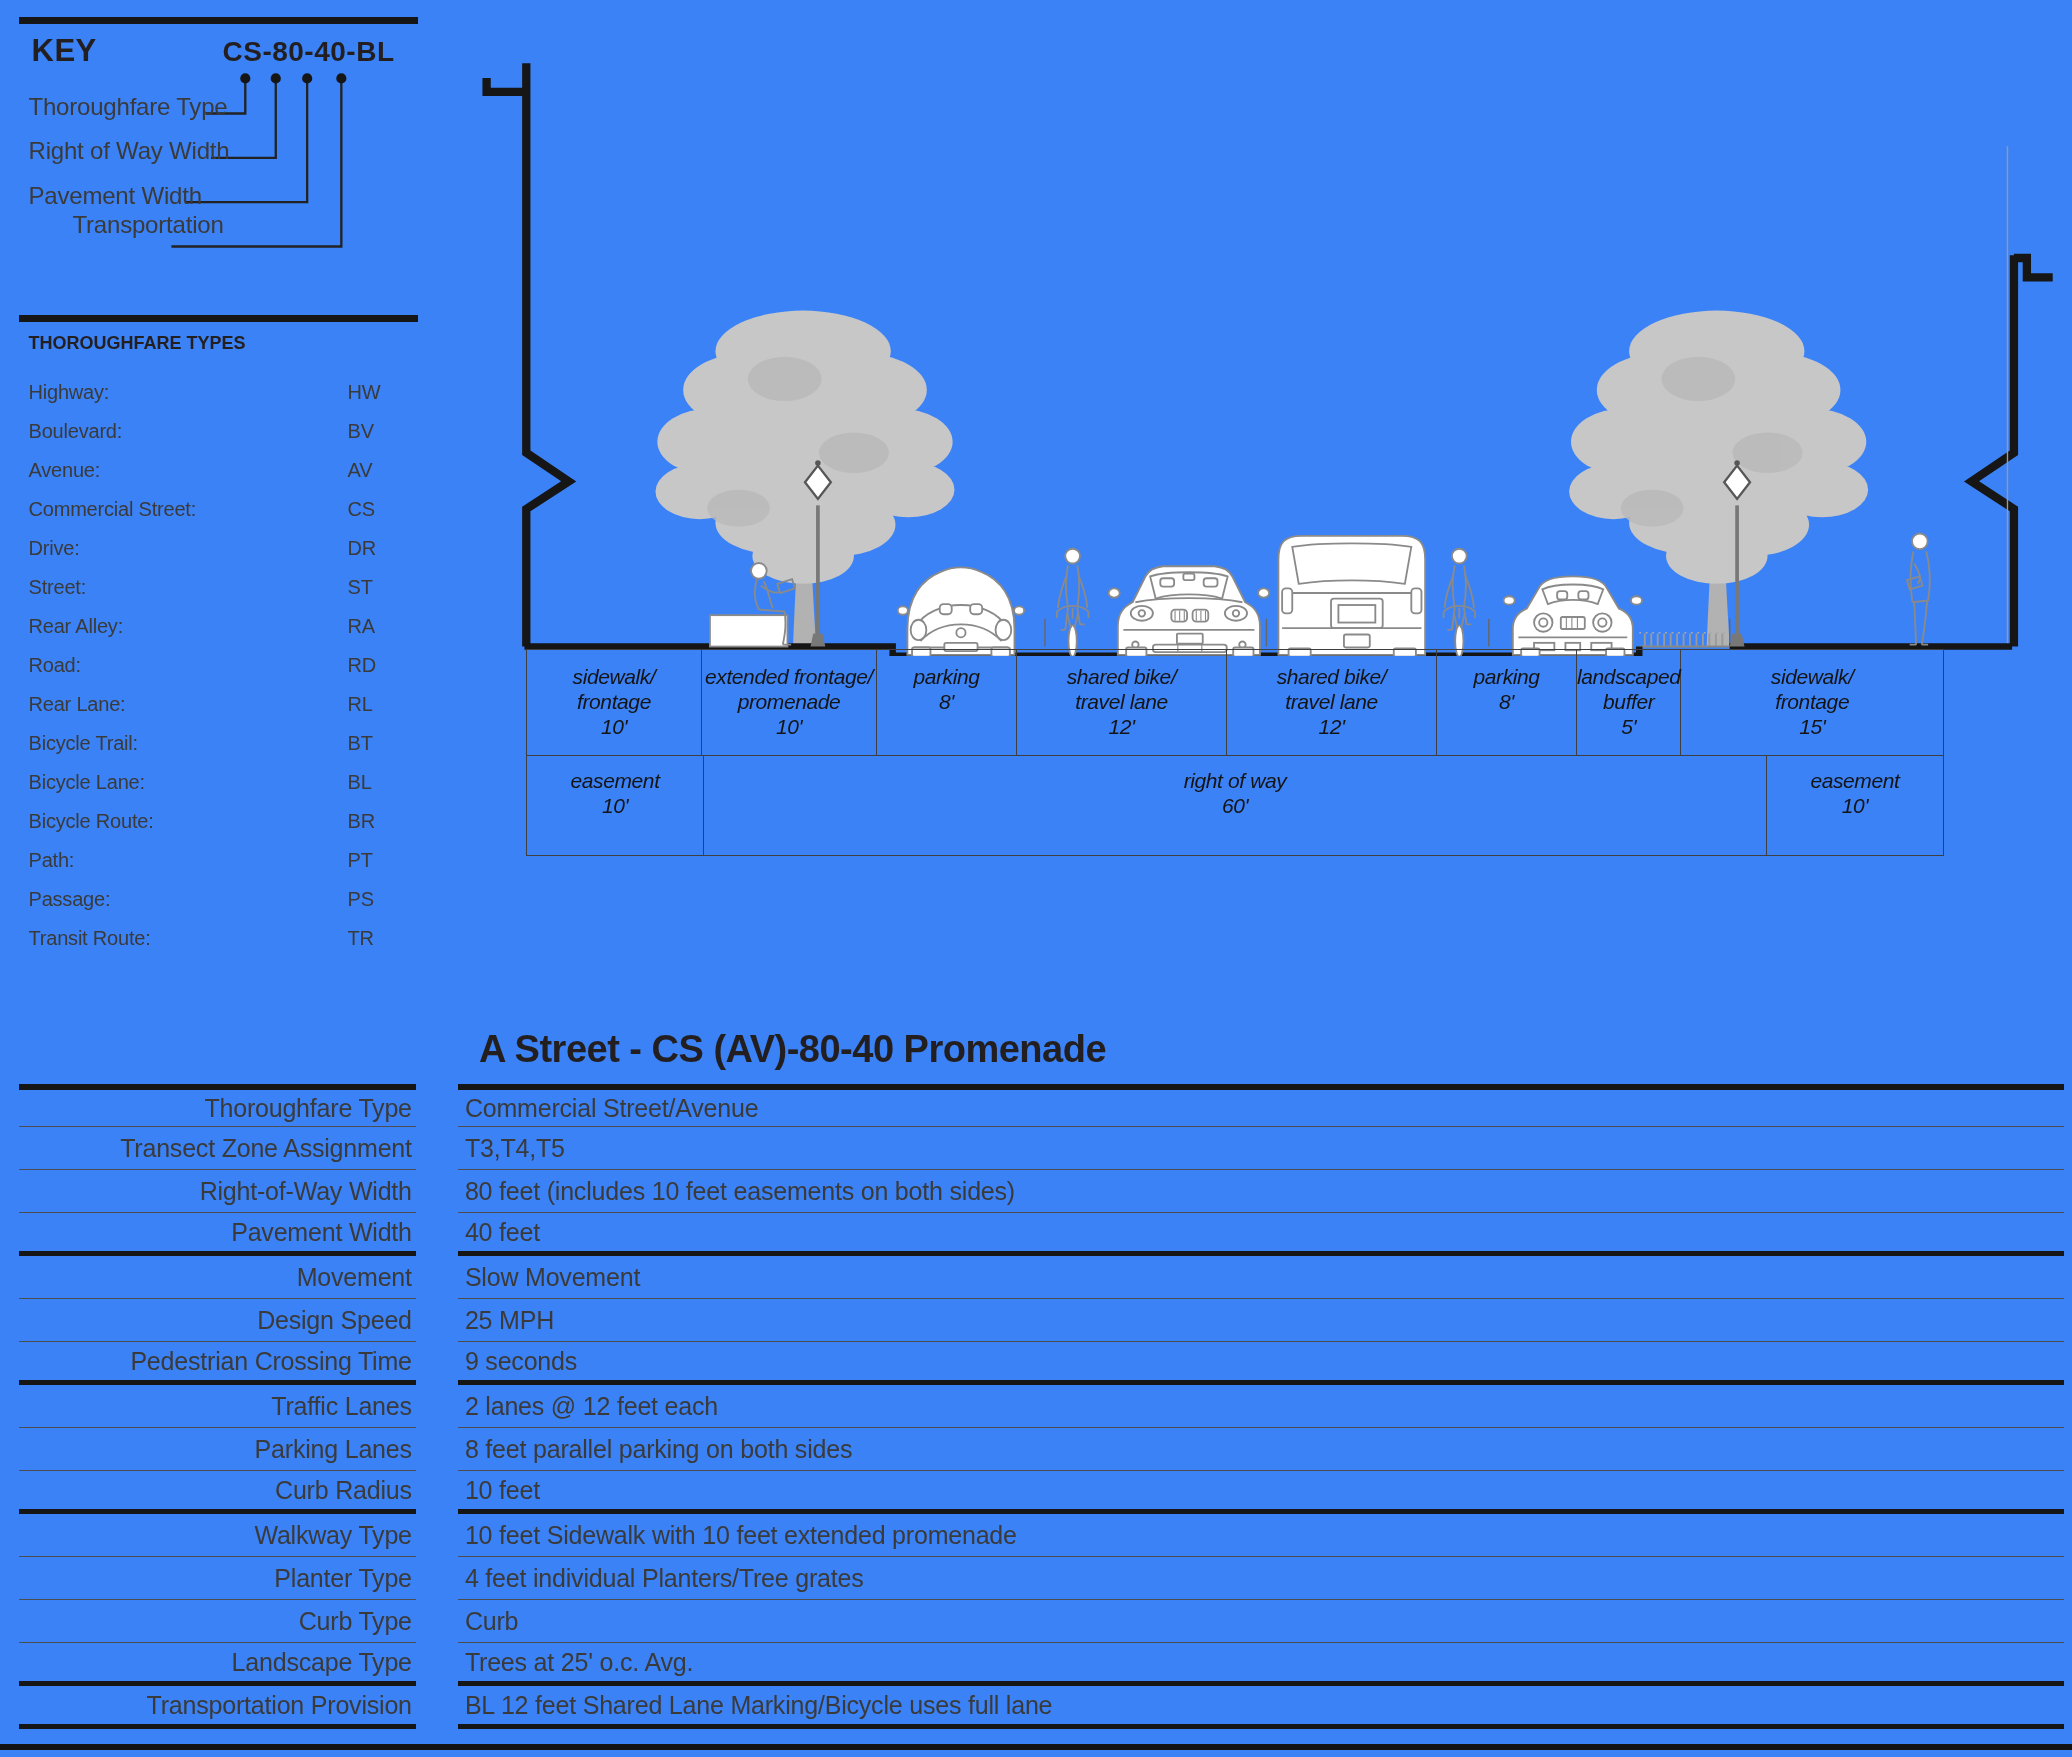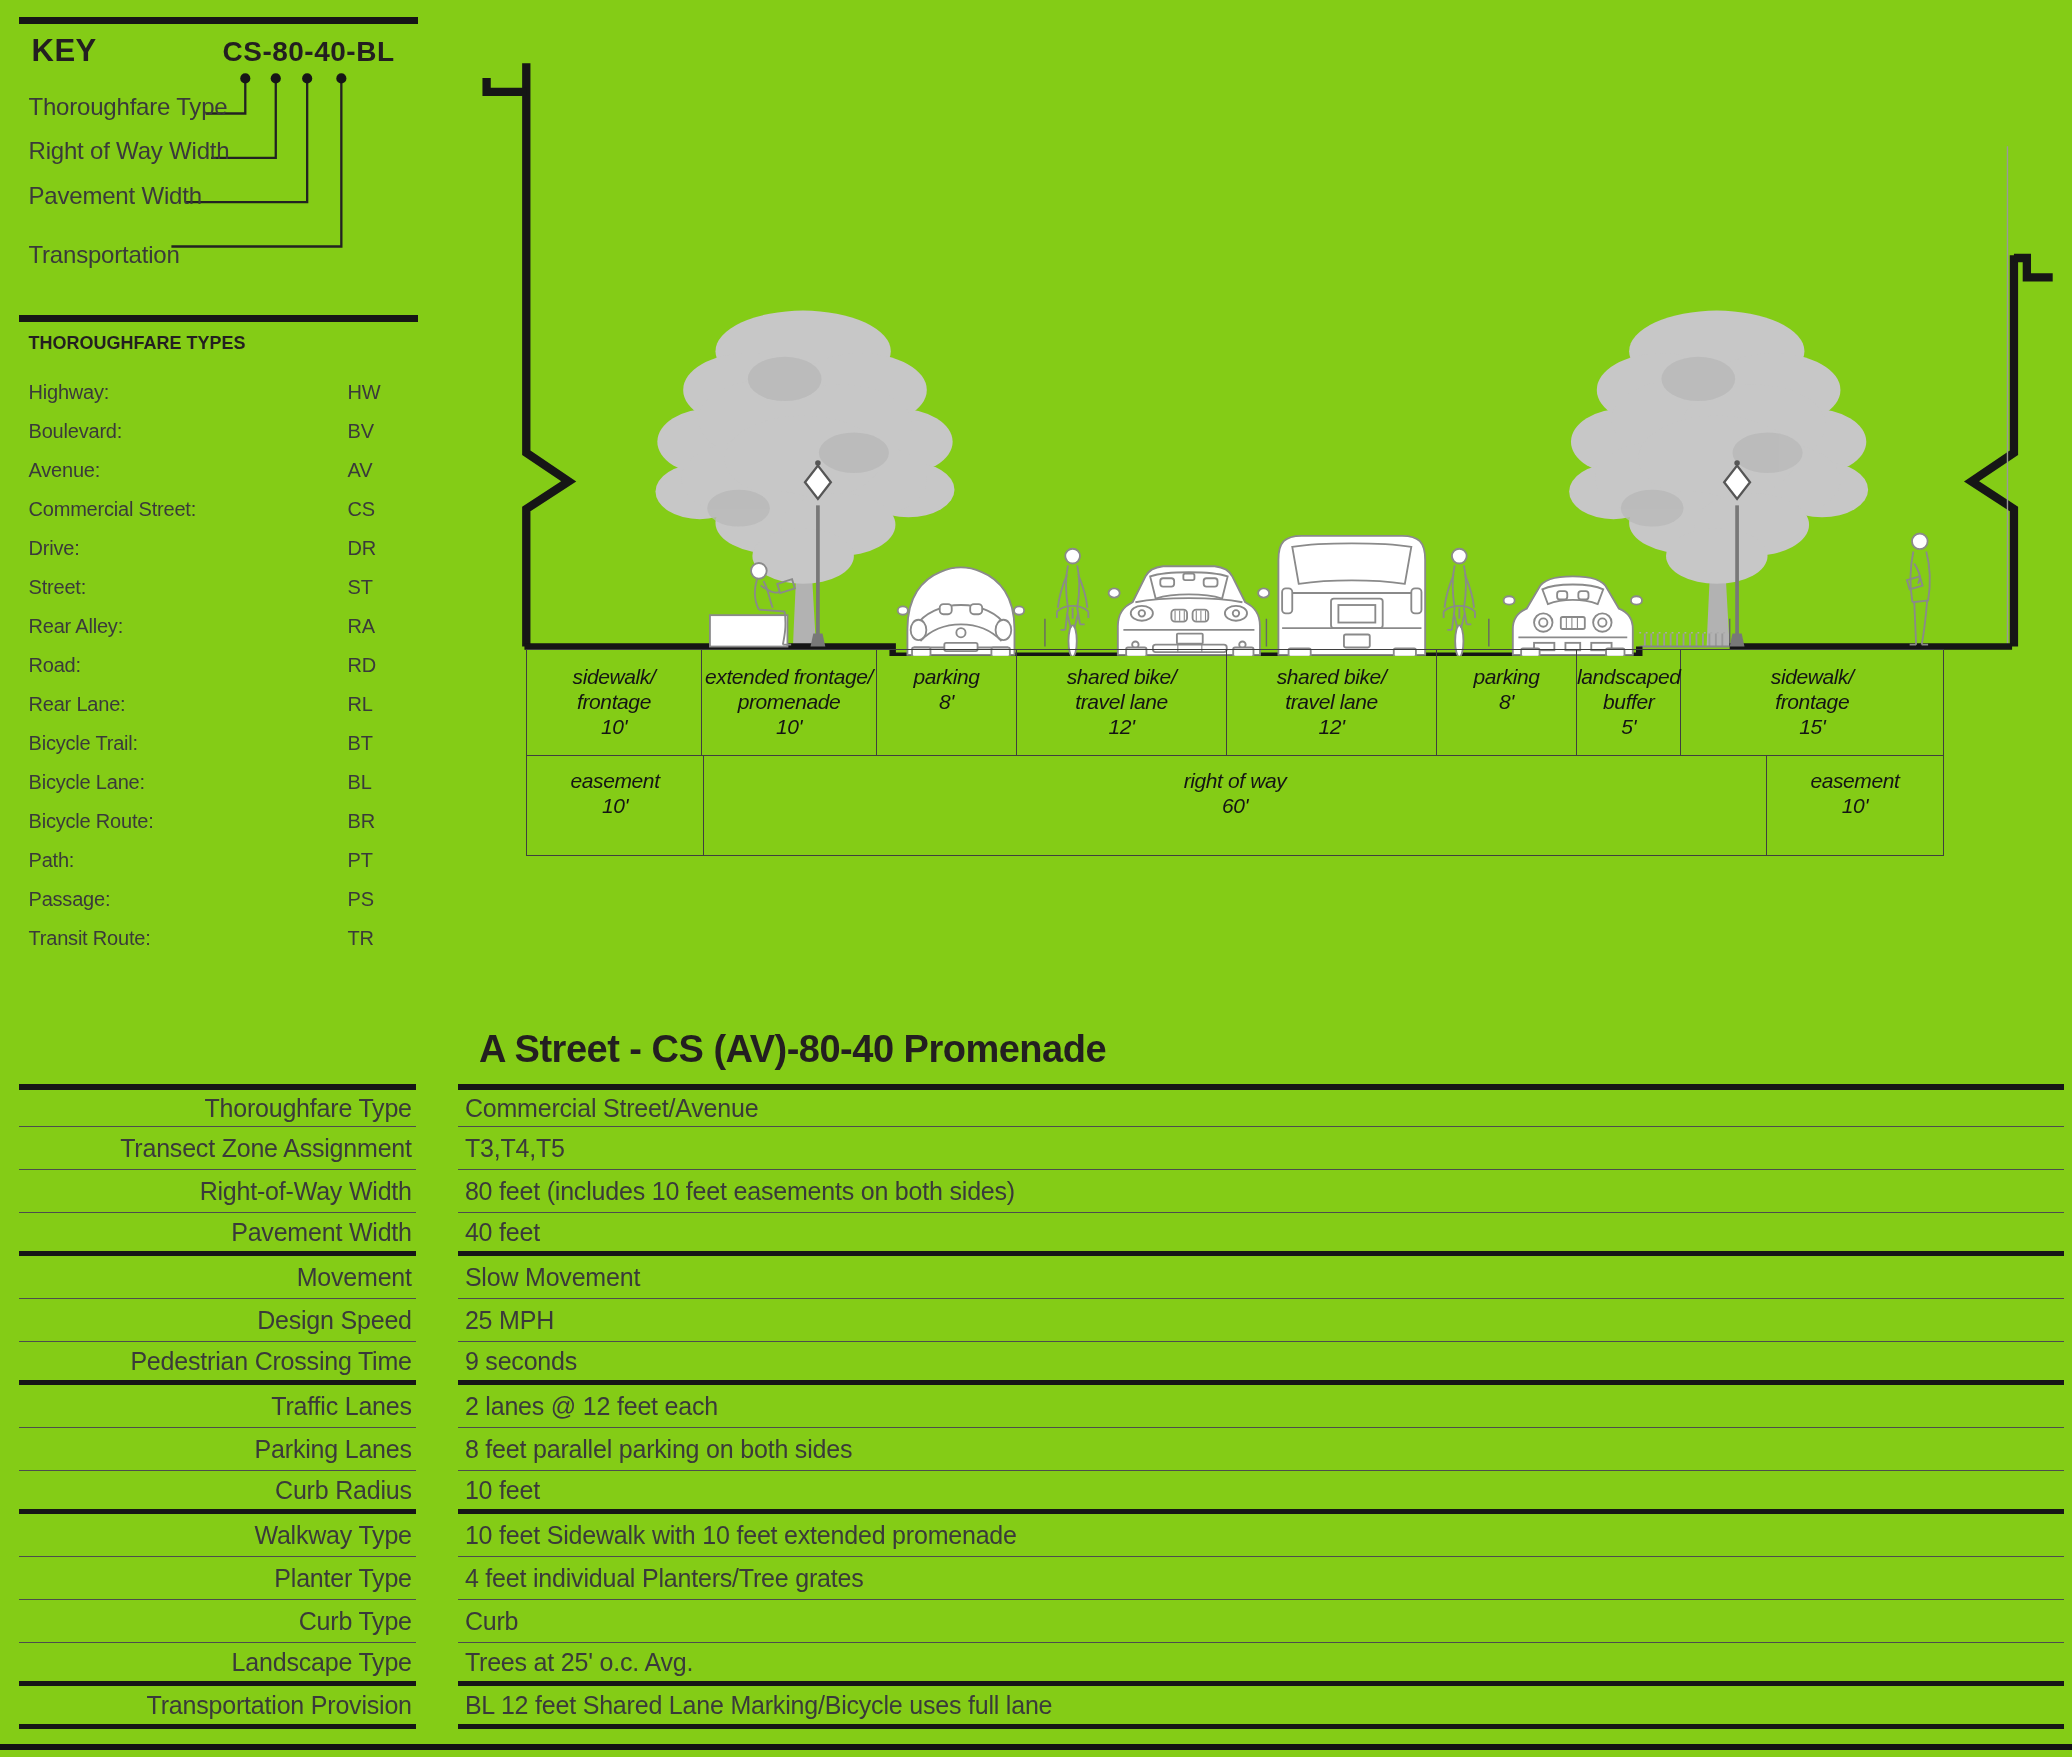--- a/index.html
+++ b/index.html
@@ -1,16 +1,16 @@
 <!DOCTYPE html>
 <html style="font-size:14.8px"><head>
 <meta charset="utf-8">
 <style>
   html,body{margin:0;padding:0;background:#fff;}
-  .page{position:relative;width:2073px;height:1757px;background:#84cc16;overflow:hidden;
+  .page{position:relative;width:2073px;height:1757px;background:#3b82f6;overflow:hidden;
         font-family:"Liberation Sans",sans-serif;color:#231f20;}
 
   
   .key-block{position:absolute;left:18.5px;top:9.2px;width:399px;height:305px;}
   .key-rule{position:absolute;left:0;top:7.4px;width:399px;height:7.4px;background:#161616;}
   .key-title{position:absolute;left:13px;top:24px;font-size:31px;font-weight:bold;letter-spacing:0.5px;}
   .key-code{position:absolute;left:204px;top:27px;font-size:28px;font-weight:bold;letter-spacing:0.5px;}
   .key-leads{position:absolute;left:0;top:0;width:399px;height:305px;}
   .key-entry{position:absolute;left:10px;font-size:24px;color:#3a3a3a;letter-spacing:-0.2px;white-space:nowrap;}
 
@@ -70,21 +70,21 @@
         <circle cx="245" cy="75" r="5.5"></circle>
           <circle cx="278" cy="75" r="5.5"></circle>
         <circle cx="312" cy="75" r="5.5"></circle>
           <circle cx="349" cy="75" r="5.5"></circle>
       </g>
     </svg>
     <div>
         <div class="key-entry" style="top: 84px;">Thoroughfare Type</div>
         <div class="key-entry" style="top: 128px;">Right of Way Width</div>
         <div class="key-entry" style="top: 173px;">Pavement Width</div>
-        <div class="key-entry" style="top: 232px;">Transportation</div>
+        <div class="key-entry" style="top: 202px; margin-left: 44px;">Transportation</div>
       </div>
   </div>
 
   <div class="tt-block">
     <div class="tt-rule"></div>
     <div class="tt-heading">THOROUGHFARE TYPES</div>
     <div>
         <div class="tt-row">
           <span class="tt-name">Highway:</span>
           <span class="tt-code">HW</span>

